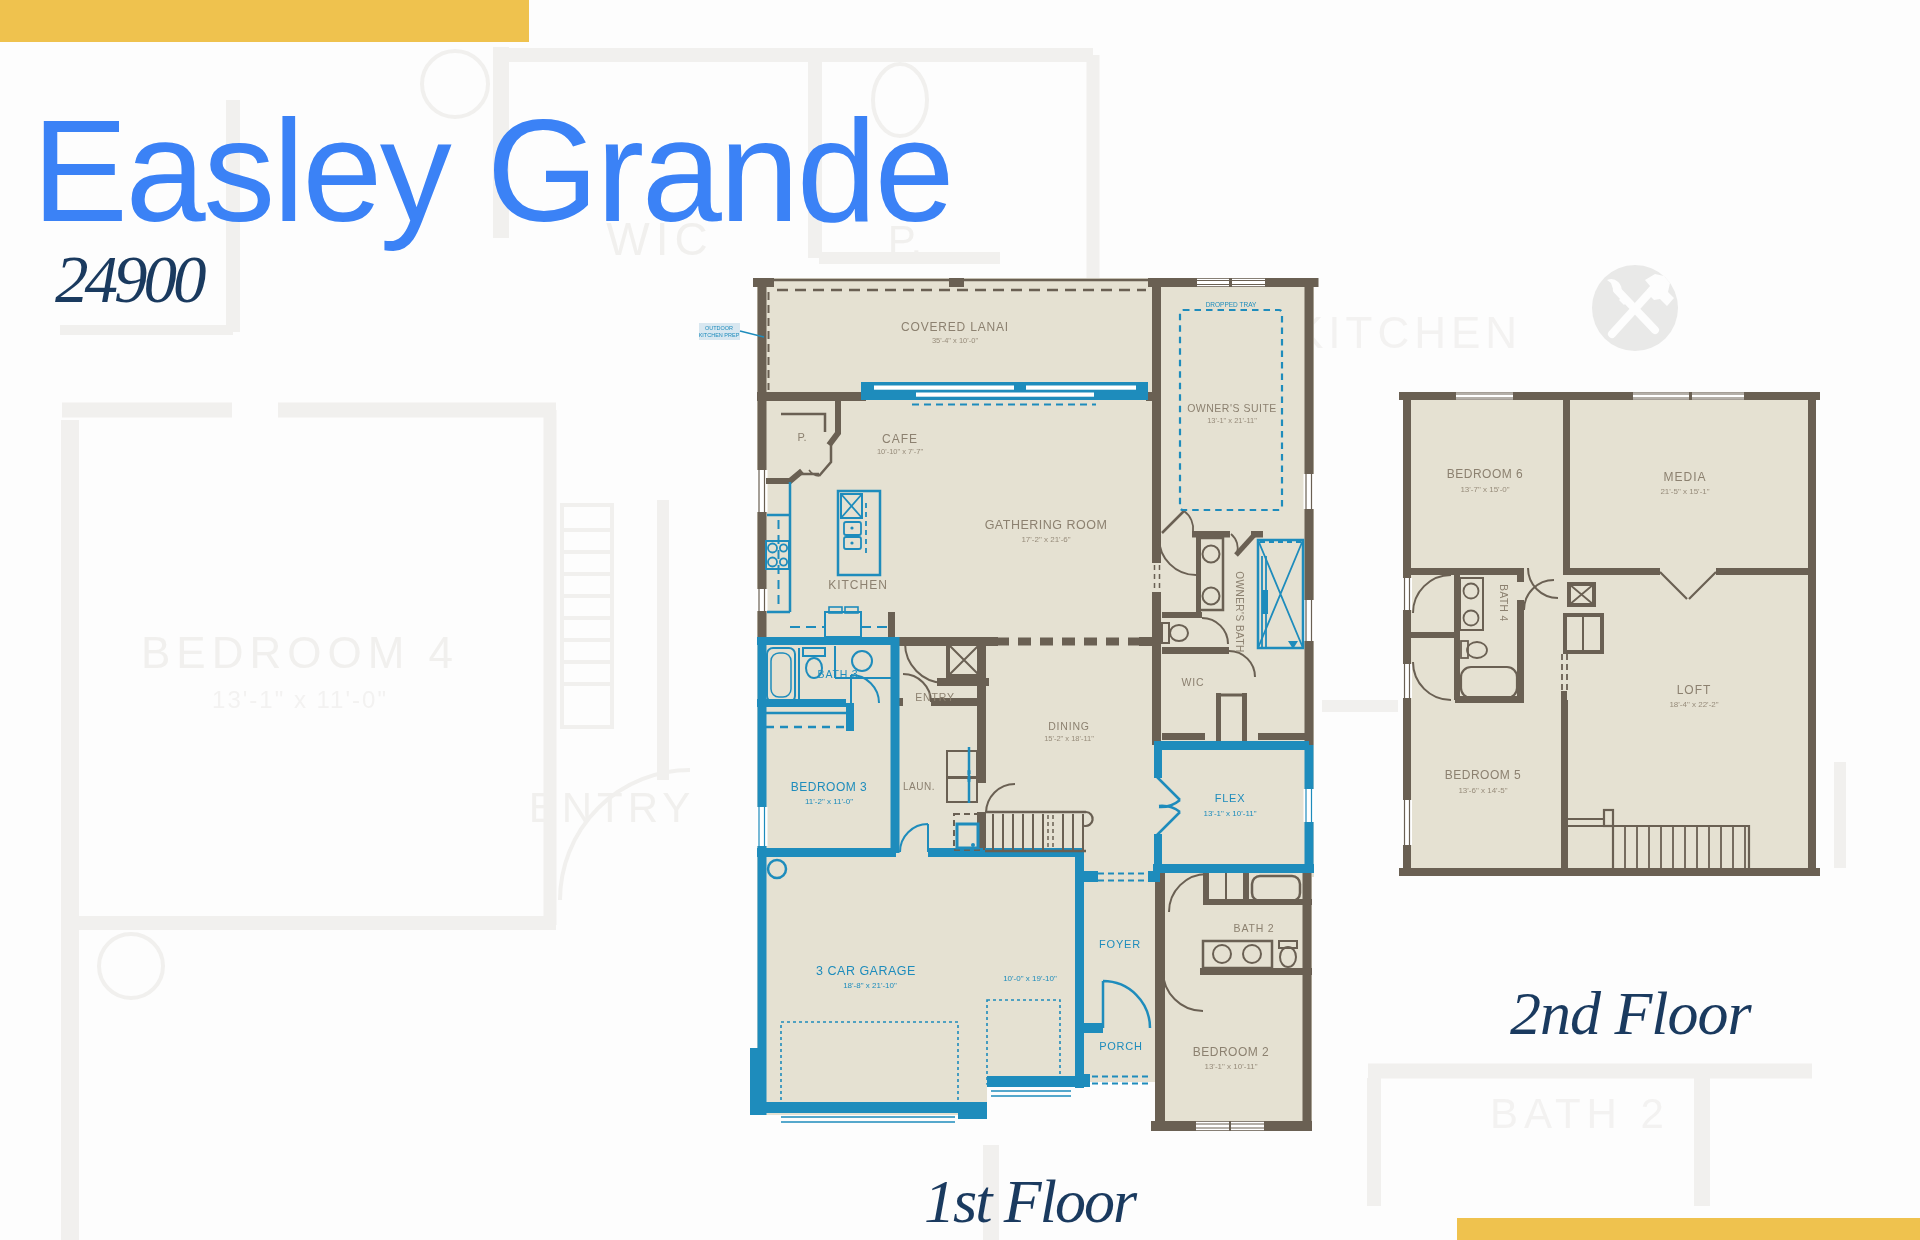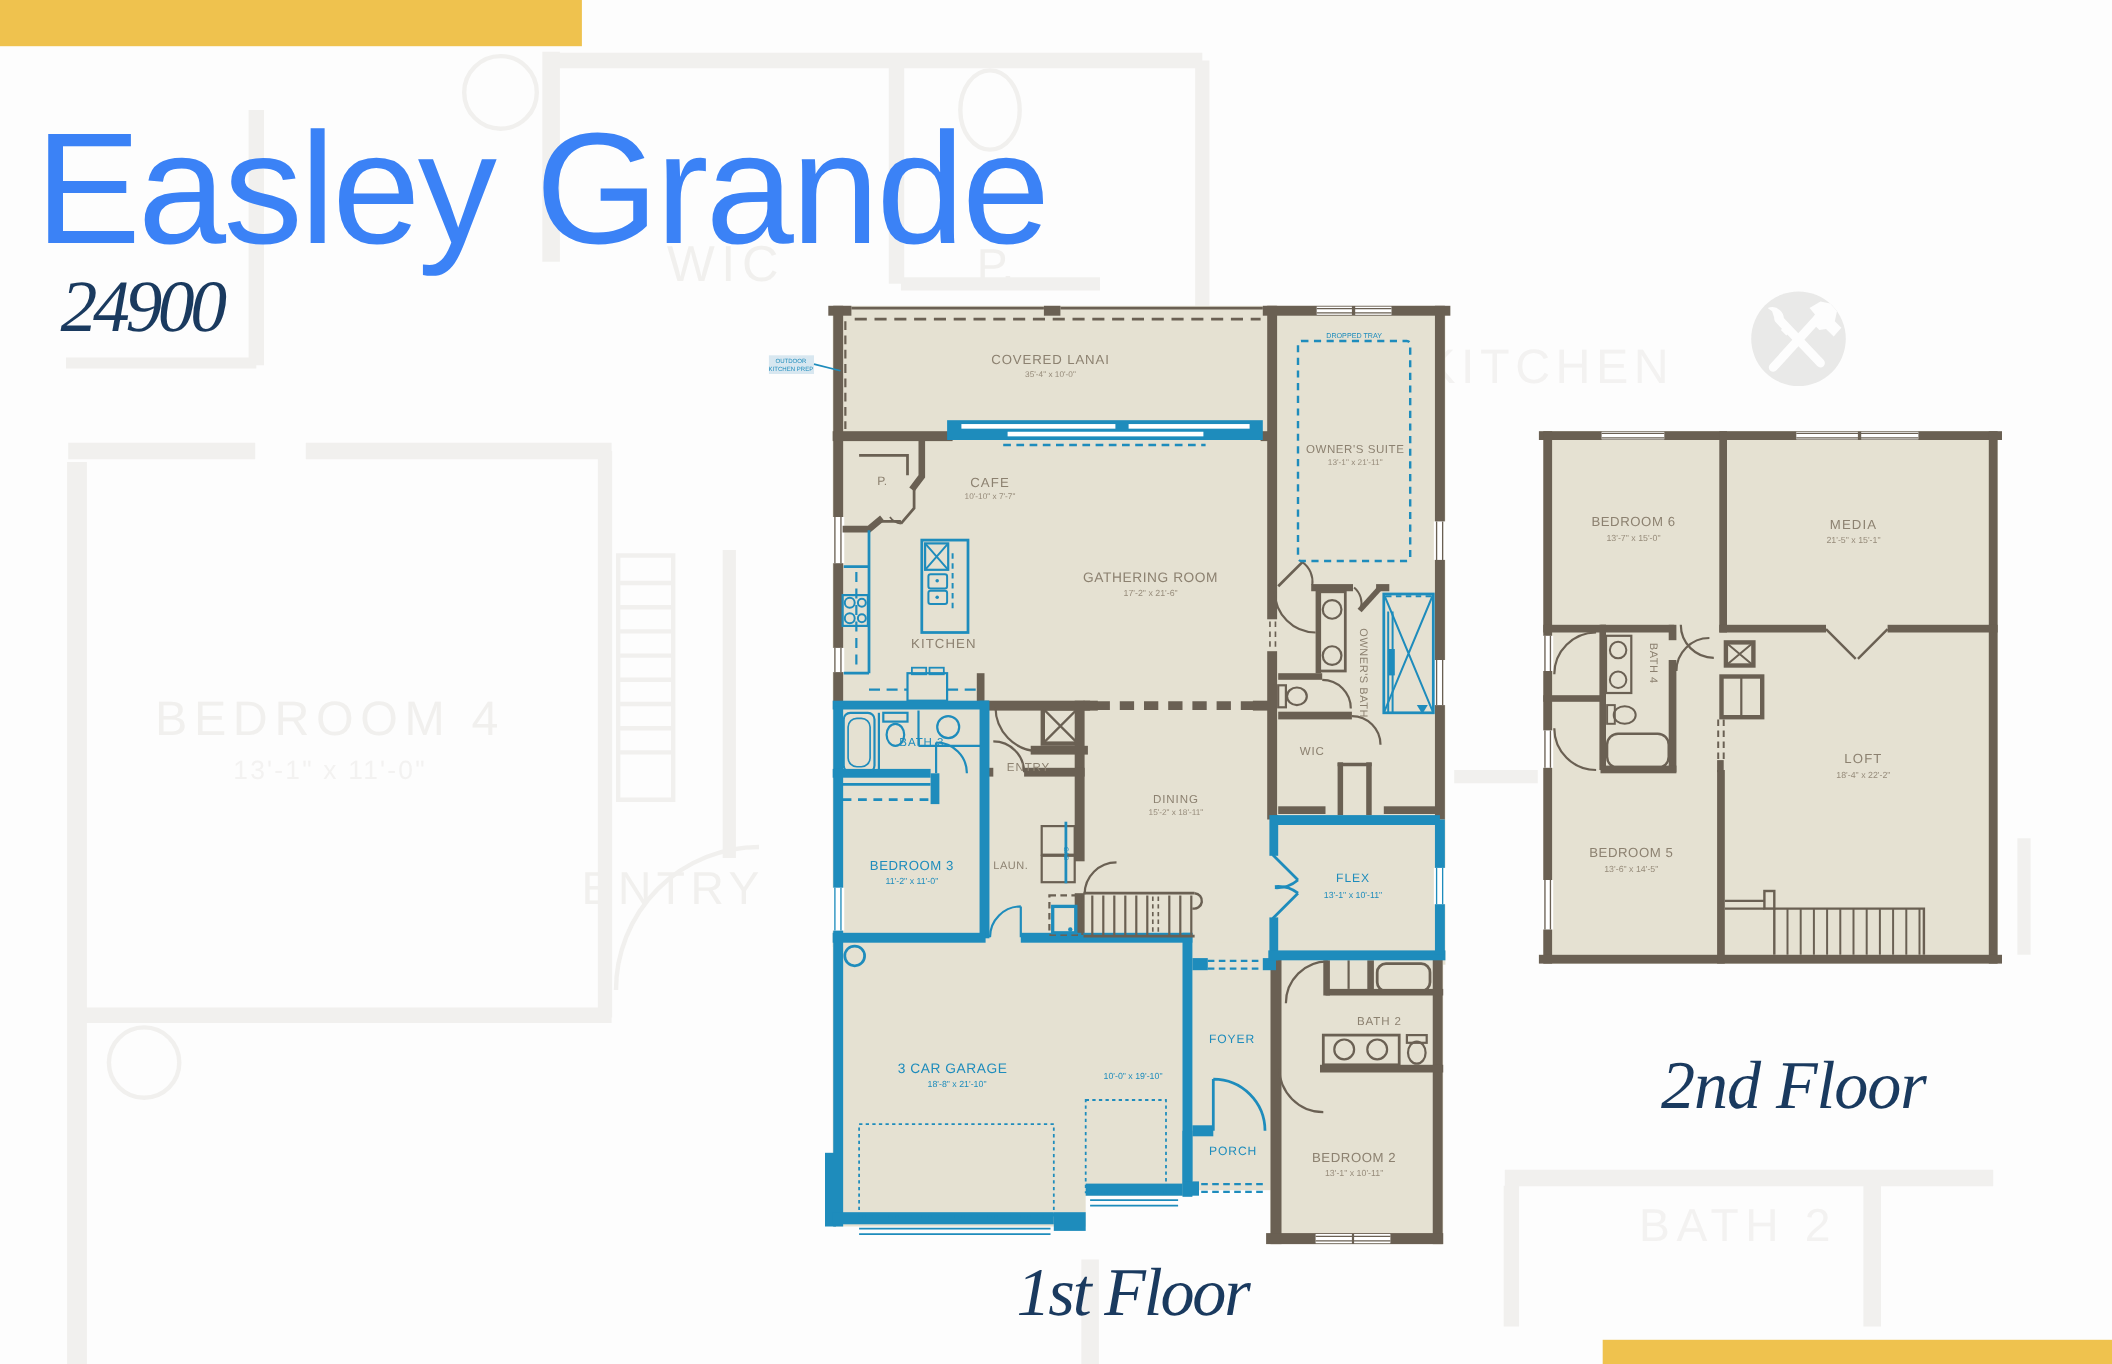--- a/index.html
+++ b/index.html
@@ -1,19 +1,19 @@
 <!DOCTYPE html>
 <html><head>
 <meta charset="utf-8">
 <style>
   html,body{margin:0;padding:0;width:1920px;height:1240px;overflow:hidden;background:#fdfdfd;}
   .abs{position:absolute;}
   #title{left:32px;top:89px;font-family:"Liberation Sans",sans-serif;font-size:144px;color:#3b82f6;letter-spacing:-2.5px;white-space:nowrap;}
   #num{left:55px;top:241px;font-family:"Liberation Serif",serif;font-style:italic;font-size:67px;color:#1a3a5f;letter-spacing:-4px;}
-  .floorlbl{font-family:"Liberation Serif",serif;font-style:italic;font-size:62px;color:#1a3a5f;white-space:nowrap;}
+  .floorlbl{font-family:"Liberation Serif",serif;font-style:italic;font-size:62px;color:#1a3a5f;white-space:nowrap;margin-top:26px;}
 </style>
 </head>
 <body>
 <svg class="abs" style="left:0;top:0" width="1920" height="1240" viewBox="0 0 1920 1240" fill="none">
 
 <g id="watermark" stroke="#f1f0ee" fill="none">
 
   <path d="M70 420 V1240" stroke-width="18"></path>
 
   <path d="M62 410 H232 M278 410 H556" stroke-width="15"></path>

